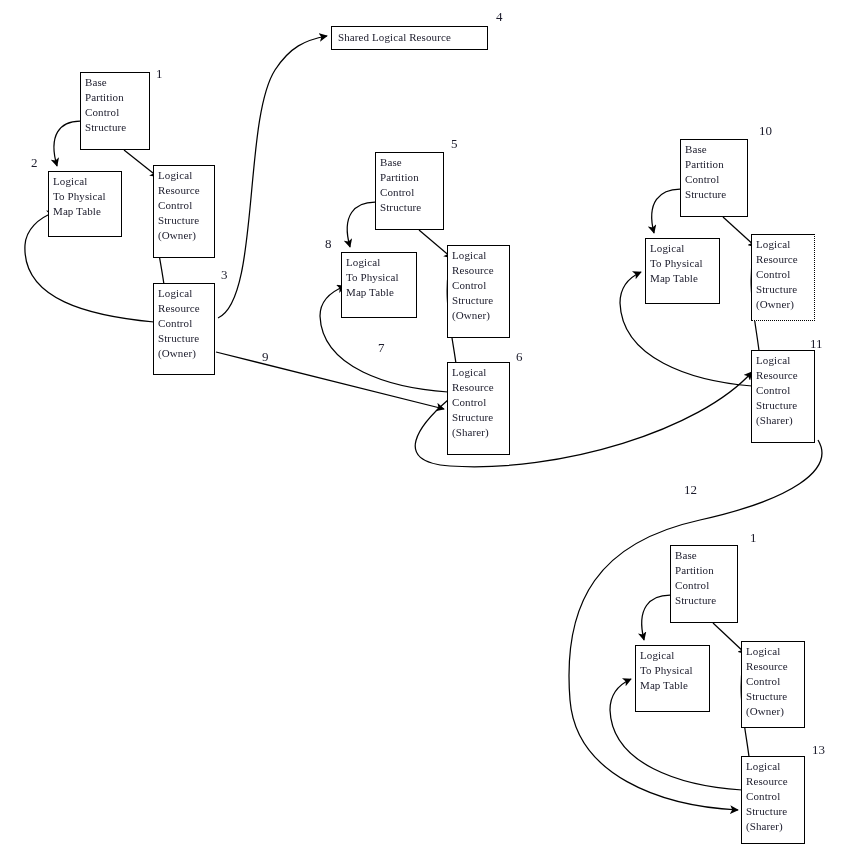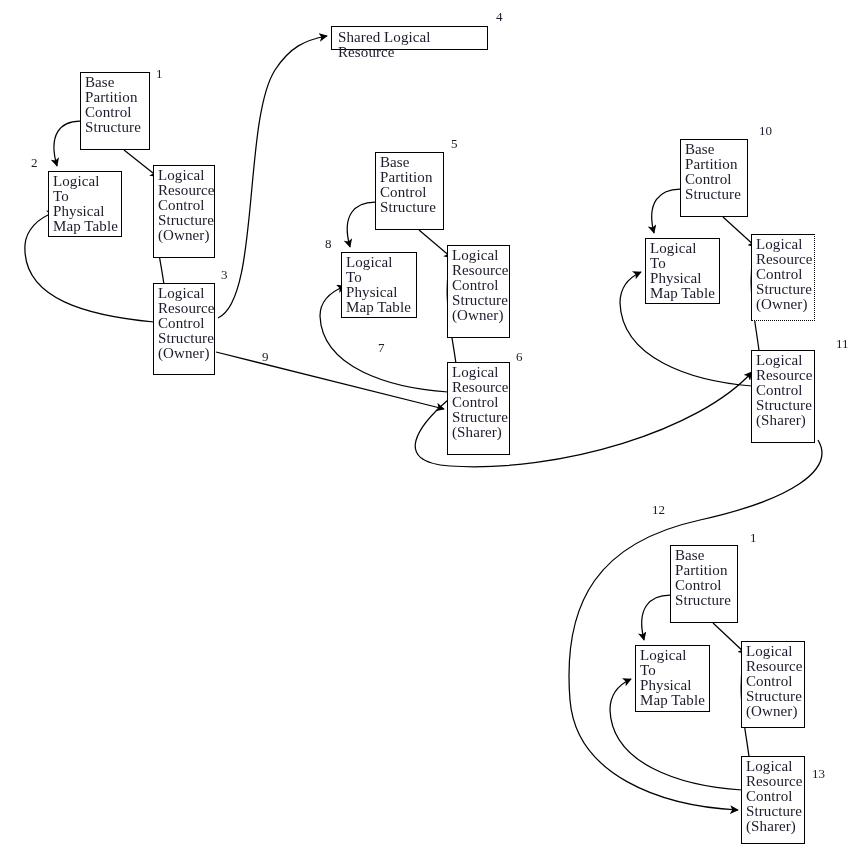--- a/index.html
+++ b/index.html
@@ -1,21 +1,21 @@
 <!DOCTYPE html>
 <html><head>
 <meta charset="utf-8">
 <style>
   html,body{margin:0;padding:0;background:#ffffff;}
   body{width:855px;height:864px;overflow:hidden;
        font-family:"Liberation Serif","DejaVu Serif",serif;}
   #diagram{position:relative;width:855px;height:864px;}
   svg#edges{position:absolute;left:0;top:0;width:855px;height:864px;}
   .node{position:absolute;box-sizing:border-box;border:1.3px solid #000;
-        background:#fff;color:#1b1b2b;font-size:15px;line-height:15px;
+        background:#fff;color:#1b1b2b;font-size:11px;line-height:15px;
         padding:2px 0 0 4px;letter-spacing:.1px;white-space:pre-line;}
   .node.dotted{border-style:solid;border-right:1.3px dotted #000;border-bottom:1.3px dotted #000;}
   .node.center{padding:3px 6px 0 6px;text-align:left;}
   .reflabel{position:absolute;font-size:13px;color:#1b1b2b;line-height:13px;}
 </style>
 </head>
 <body>
 
 <div id="diagram">
 
@@ -107,39 +107,39 @@
       <div class="node dotted" style="left: 751px; top: 234px; width: 64px; height: 87px;">Logical
 Resource
 Control
 Structure
 (Owner)</div>
       <div class="node" style="left: 751px; top: 350px; width: 64px; height: 93px;">Logical
 Resource
 Control
 Structure
 (Sharer)</div>
-      <div class="reflabel" style="left: 836px; top: 337px;">11</div>
+      <div class="reflabel" style="left: 810px; top: 337px;">11</div>
       <div class="node" style="left: 670px; top: 545px; width: 68px; height: 78px;">Base
 Partition
 Control
 Structure</div>
       <div class="reflabel" style="left: 750px; top: 531px;">1</div>
       <div class="node" style="left: 635px; top: 645px; width: 75px; height: 67px;">Logical
 To Physical
 Map Table</div>
       <div class="node" style="left: 741px; top: 641px; width: 64px; height: 87px;">Logical
 Resource
 Control
 Structure
 (Owner)</div>
       <div class="node" style="left: 741px; top: 756px; width: 64px; height: 88px;">Logical
 Resource
 Control
 Structure
 (Sharer)</div>
-      <div class="reflabel" style="left: 812px; top: 767px;">13</div>
+      <div class="reflabel" style="left: 812px; top: 743px;">13</div>
     </div>
   <div id="edgelabels">
       <div class="reflabel" style="left: 378px; top: 341px;">7</div>
       <div class="reflabel" style="left: 262px; top: 350px;">9</div>
-      <div class="reflabel" style="left: 652px; top: 483px; margin-top: 20px;">12</div>
+      <div class="reflabel" style="left: 684px; top: 483px;">12</div>
     </div>
 </div>
 
 </body></html>

